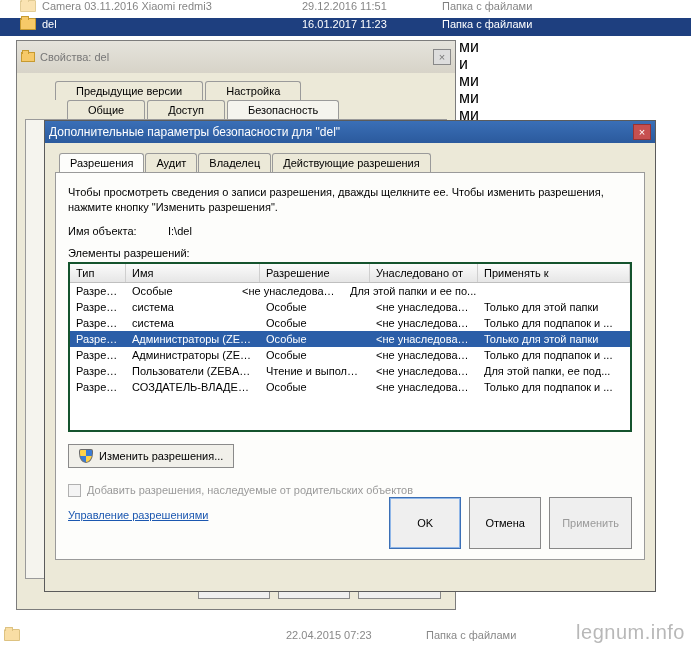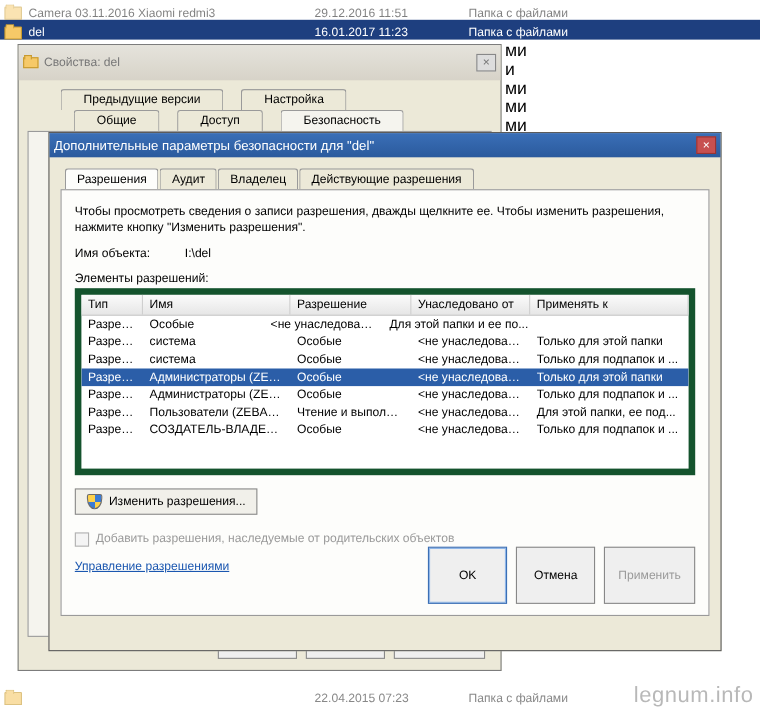--- a/index.html
+++ b/index.html
@@ -9,21 +9,21 @@
     font-size: 11px;
     background: #fff;
     width: 691px;
     height: 648px;
     overflow: hidden;
     position: relative;
     color: #000;
   }
   
   .bg-list { position: absolute; top: 0; left: 0; right: 0; }
-  .bg-row { display: flex; align-items: flex-end; height: 18px; padding-left: 4px; }
+  .bg-row { display: flex; align-items: flex-start; height: 18px; padding-left: 20px; }
   .bg-row.cut { opacity: 0.5; }
   .bg-row.selected { background: #1e3f7f; color: #fff; }
   .folder-icon { width: 16px; height: 12px; background: #f6c968; border: 1px solid #c79a2f; border-radius: 1px 1px 0 0; margin-right: 6px; position: relative; }
   .folder-icon::before { content: ""; position: absolute; top: -3px; left: 0; width: 6px; height: 3px; background: #f6c968; border: 1px solid #c79a2f; border-bottom: none; border-radius: 1px 1px 0 0; }
   .bg-name { width: 260px; }
   .bg-date { width: 140px; }
   .bg-type { flex: 1; }
   .bg-sidetext { position: absolute; left: 459px; top: 38px; font-size: 16px; line-height: 17px; color: #000; }
 
   
@@ -32,21 +32,21 @@
     background: #ece9d8; border: 1px solid #7c7c7c;
   }
   .title-bar { height: 32px; background: linear-gradient(#d8d6ce,#cfcbbf); display: flex; align-items: center; padding: 0 4px; color: #333; }
   .title-bar.inactive { background: linear-gradient(#e5e3dc,#d7d3c8); color: #777; }
   .title-icon { width: 14px; height: 10px; background: #f6c968; border: 1px solid #c79a2f; margin-right: 5px; position: relative; }
   .title-icon::before { content:""; position:absolute; top:-3px; left:0; width:5px; height:3px; background:#f6c968; border:1px solid #c79a2f; border-bottom:none; }
   .title-text { flex: 1; }
   .title-close { width: 18px; height: 16px; border: 1px solid #888; background: #ddd; display: flex; align-items: center; justify-content: center; font-size: 11px; line-height: 1; cursor: default; }
 
   
-  .tabs-row { display: flex; margin: 8px 8px 0 38px; gap: 14px; }
+  .tabs-row { display: flex; margin: 8px 8px 0 38px; }
   .tab { border: 1px solid #9a9a9a; border-bottom: none; background: #ece9d8; padding: 3px 20px; margin-right: 2px; border-radius: 3px 3px 0 0; }
   .tab.active { background: #f5f4ee; position: relative; z-index: 2; }
   .tabs-row.row2 { margin-top: 0; margin-left: 50px; }
   .tab-panel { border: 1px solid #9a9a9a; margin: 0 8px; height: 460px; background: #f5f4ee; }
 
   .props-bottom { position: absolute; bottom: 10px; right: 14px; display: flex; gap: 8px; }
   .btn { border: 1px solid #888; background: #efefef; padding: 19px 12px; min-width: 72px; text-align: center; }
   .btn.disabled { color: #9a9a9a; }
 
   
@@ -60,21 +60,21 @@
   .adv-tabs { display: flex; margin: 10px 10px 0 14px; }
   .adv-tab { border: 1px solid #9a9a9a; border-bottom: none; background: #ece9d8; padding: 3px 10px; margin-right: 1px; border-radius: 3px 3px 0 0; font-size: 11px; }
   .adv-tab.active { background: #fdfdfb; }
   .adv-panel { border: 1px solid #9a9a9a; margin: 0 10px 10px 10px; background: #fdfdfb; padding: 12px; height: 388px; position: relative; }
 
   .desc { margin-bottom: 10px; line-height: 1.35; }
   .obj-row { display: flex; margin-bottom: 10px; }
   .obj-label { width: 100px; }
   .list-label { margin-bottom: 3px; }
 
-  .perm-list { border: 6px solid #14532d; background: #fff; height: 170px; overflow: hidden; }
+  .perm-list { border: 2px solid #14532d; background: #fff; height: 170px; overflow: hidden; }
   .perm-head { display: flex; background: linear-gradient(#fbfbfb,#e6e6e6); border-bottom: 1px solid #bfbfbf; }
   .ph { padding: 3px 6px; border-right: 1px solid #cfcfcf; overflow: hidden; white-space: nowrap; }
   .c-type { width: 56px; }
   .c-name { width: 134px; }
   .c-perm { width: 110px; }
   .c-inh  { width: 108px; }
   .c-app  { flex: 1; }
   .perm-row { display: flex; font-size: 11px; }
   .perm-row .pc { padding: 2px 6px; overflow: hidden; white-space: nowrap; text-overflow: ellipsis; }
   .perm-row.selected { background: #2b5ea8; color: #fff; }

